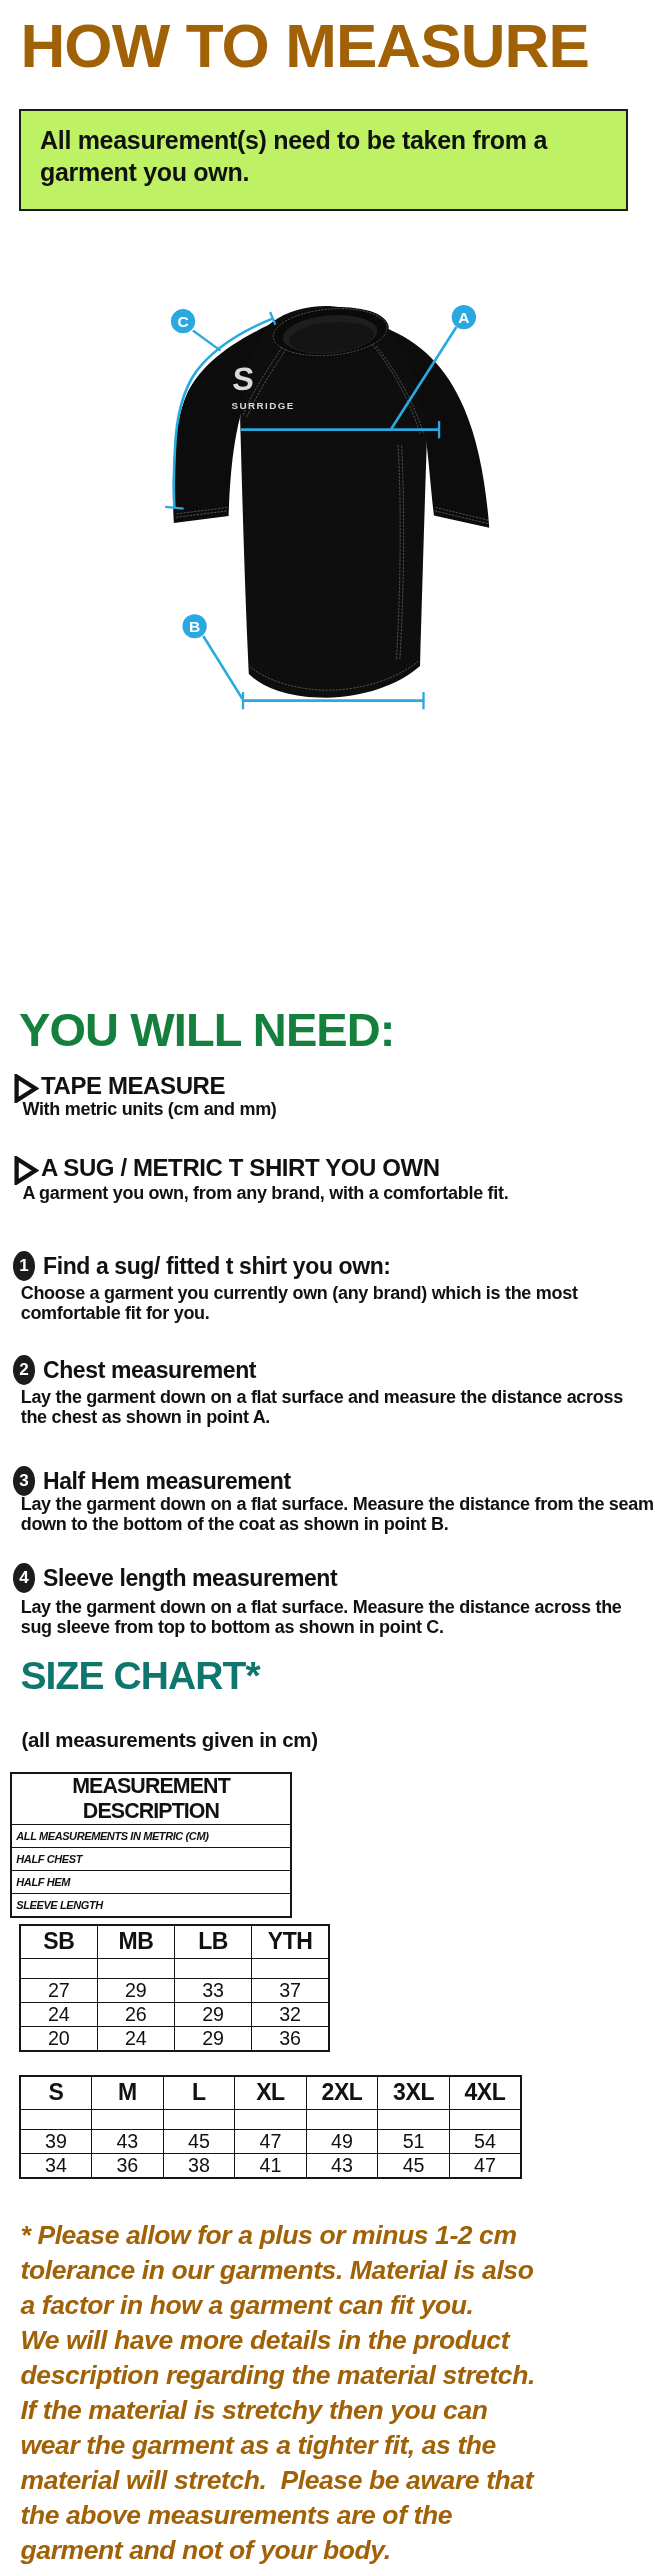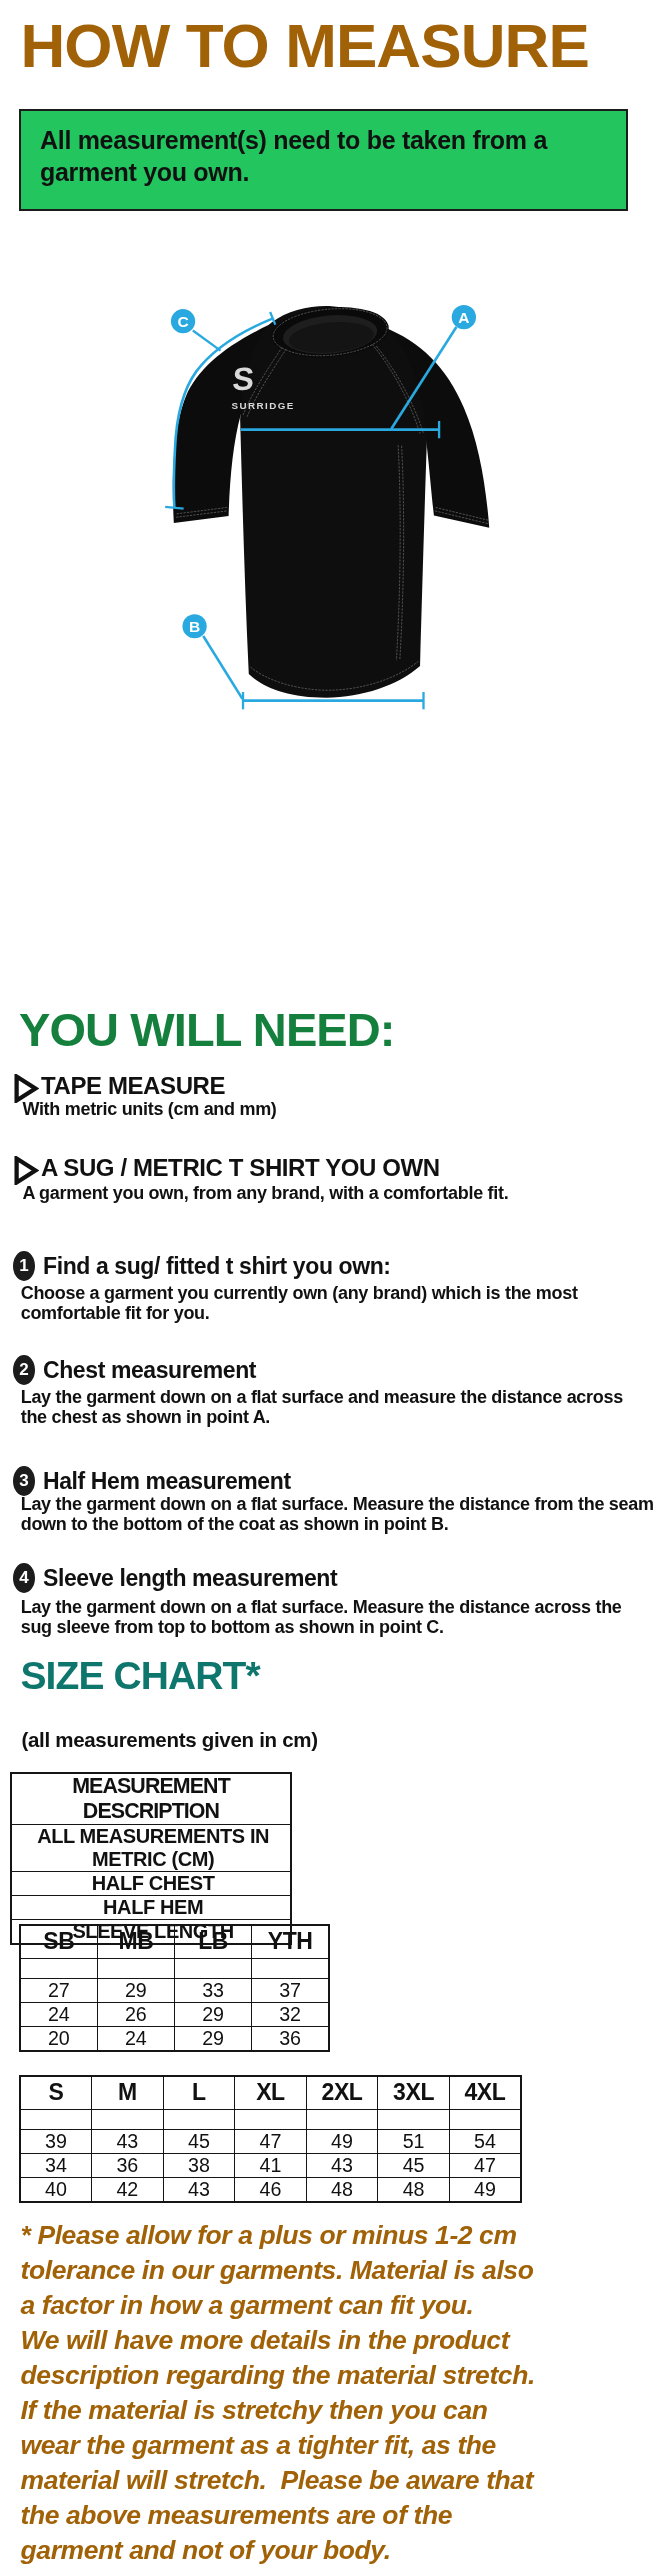--- a/index.html
+++ b/index.html
@@ -6,21 +6,21 @@
   html,body { background:#ffffff; }
   body {
     position:relative; width:655px; height:2576px; overflow:hidden;
     font-family:"Liberation Sans", sans-serif; color:#111;
   }
   .abs { position:absolute; }
 
   .h1 { font-size:62px; font-weight:700; letter-spacing:-0.9px; line-height:1; color:#a16207; }
   .notice-box {
     left:19px; top:109px; width:609px; height:102px;
-    border:2.6px solid #1c1c1c; background:#22c55e;
+    border:2.6px solid #1c1c1c; background:#bef264;
     padding:13px 19px;
   }
   .notice-box .txt { font-size:25px; font-weight:700; line-height:32px; letter-spacing:-0.3px; }
 
   .h2 { font-size:47px; font-weight:700; letter-spacing:-0.9px; line-height:1; color:#15803d; }
   .h2-size { font-size:39px; font-weight:700; letter-spacing:-0.9px; line-height:1; color:#0f766e; }
 
   .need-title { font-size:24px; font-weight:700; letter-spacing:-0.4px; line-height:1.1; }
   .need-sub   { font-size:18px; font-weight:700; letter-spacing:-0.3px; line-height:1.1; }
 
@@ -32,21 +32,21 @@
   .step-title { font-size:23px; font-weight:700; letter-spacing:-0.4px; line-height:1.1; }
   .step-desc  { font-size:18px; font-weight:700; letter-spacing:-0.3px; line-height:19.7px; white-space:pre; }
 
   .sub-note { font-size:20.5px; font-weight:700; letter-spacing:-0.3px; }
 
   table { border-collapse:collapse; width:100%; table-layout:fixed; }
   th, td { border:1.7px solid #151515; }
   .tbl-wrap table { border:2.6px solid #151515; }
 
   .desc-table th { height:34px; font-size:21.4px; font-weight:700; letter-spacing:-0.9px; text-align:center; }
-  .desc-table td { height:23px; font-size:20px; font-weight:700; letter-spacing:-0.4px; text-align:center; padding-left:4.3px; }
+  .desc-table td { height:23px; font-size:11px; font-weight:700; letter-spacing:-0.4px; text-align:left; padding-left:4.3px;font-style:italic; }
 
   .size-table th { height:33px; font-size:23px; font-weight:700; letter-spacing:-0.4px; text-align:center; }
   .size-table td { height:21.4px; font-size:19.7px; font-weight:400; text-align:center; }
   .size-table tbody tr:first-child td { height:20.5px; }
 
   .footnote {
     font-size:26.5px; font-weight:700; font-style:italic;
     letter-spacing:-0.4px; line-height:35px; white-space:pre; color:#a16207;
   }
 </style>
@@ -258,29 +258,20 @@
         </tr>
         <tr>
           <td>34</td>
           <td>36</td>
           <td>38</td>
           <td>41</td>
           <td>43</td>
           <td>45</td>
           <td>47</td>
         </tr>
-        <tr>
-          <td>40</td>
-          <td>42</td>
-          <td>43</td>
-          <td>46</td>
-          <td>48</td>
-          <td>48</td>
-          <td>49</td>
-        </tr>
       </tbody>
     </table>
 </div>
 
 <div class="abs footnote" style="left:20.5px; top:2218px;">* Please allow for a plus or minus 1-2 cm
 tolerance in our garments. Material is also
 a factor in how a garment can fit you.
 We will have more details in the product
 description regarding the material stretch.
 If the material is stretchy then you can

